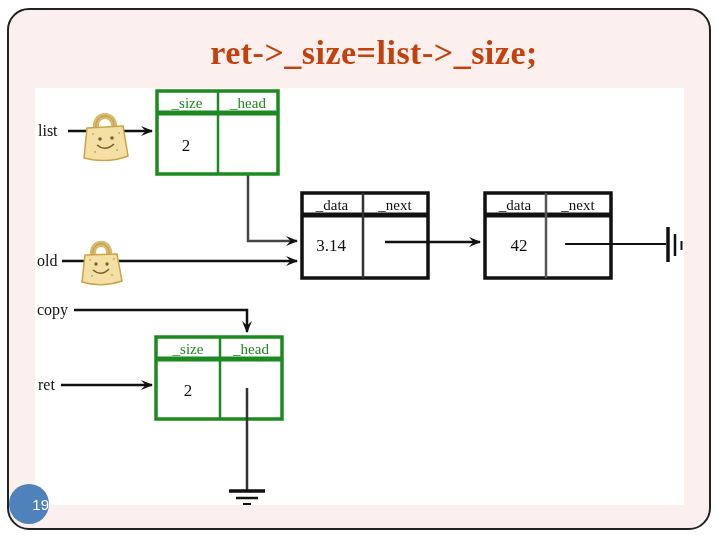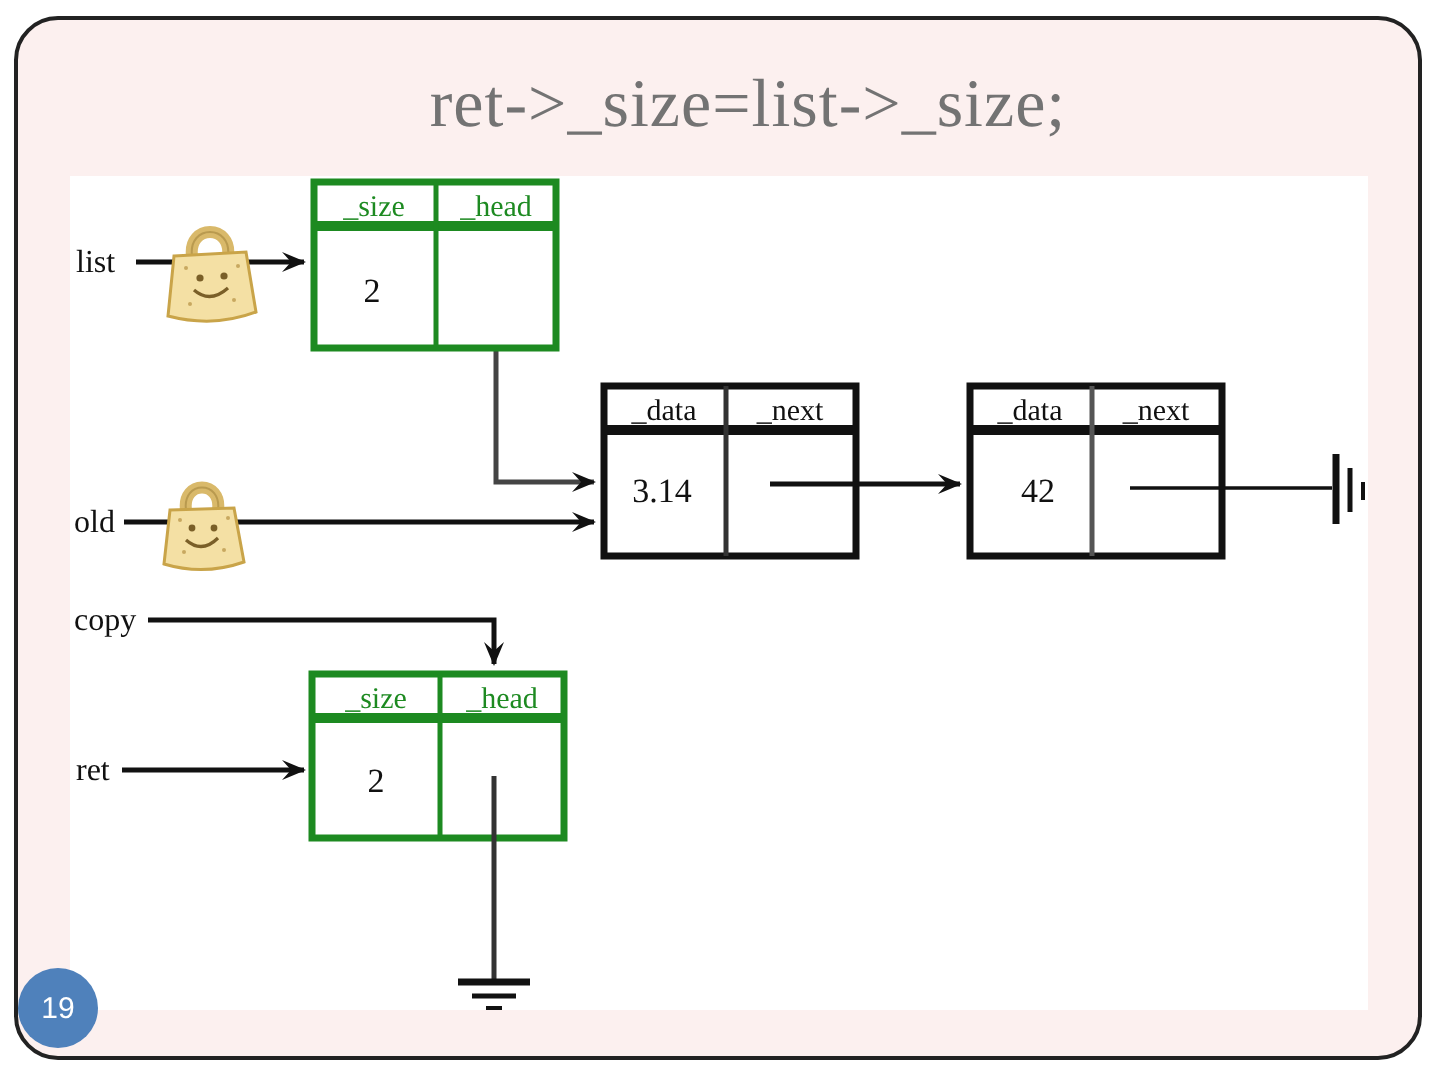--- a/index.html
+++ b/index.html
@@ -6,31 +6,31 @@
   body{width:720px;height:540px;position:relative;font-family:"Liberation Serif",serif;overflow:hidden;}
   .slide{
     position:absolute;left:7px;top:8px;width:704px;height:522px;
     background:#FCF0EF;border:2px solid #222222;border-radius:22px;
     box-sizing:border-box;
   }
   .title{
     position:absolute;left:0;right:0;top:34px;text-align:center;
     padding-left:28px;
     font-size:34px;letter-spacing:0.5px;
-    color:#737373;font-family:"Liberation Serif",serif;
+    color:#c2410c;font-family:"Liberation Serif",serif;font-weight:bold;
   }
   .canvas{
     position:absolute;left:35px;top:88px;width:649px;height:417px;
     background:#ffffff;
   }
   .badge{
     position:absolute;left:9px;top:484px;width:40px;height:40px;border-radius:50%;
     background:#4F81BB;color:#ffffff;
     font-family:"Liberation Sans",sans-serif;font-size:15px;
-    display:flex;align-items:center;justify-content:center;
+    display:flex;align-items:center;justify-content:flex-end;
   }
   svg text{font-family:"Liberation Serif",serif;}
   .lbl{font-size:16px;fill:#111111;}
   .hdr-green{font-size:15px;fill:#1D8A21;}
   .hdr-black{font-size:15px;fill:#111111;}
   .val{font-size:17px;fill:#111111;}
 </style>
 </head>
 <body>
 

